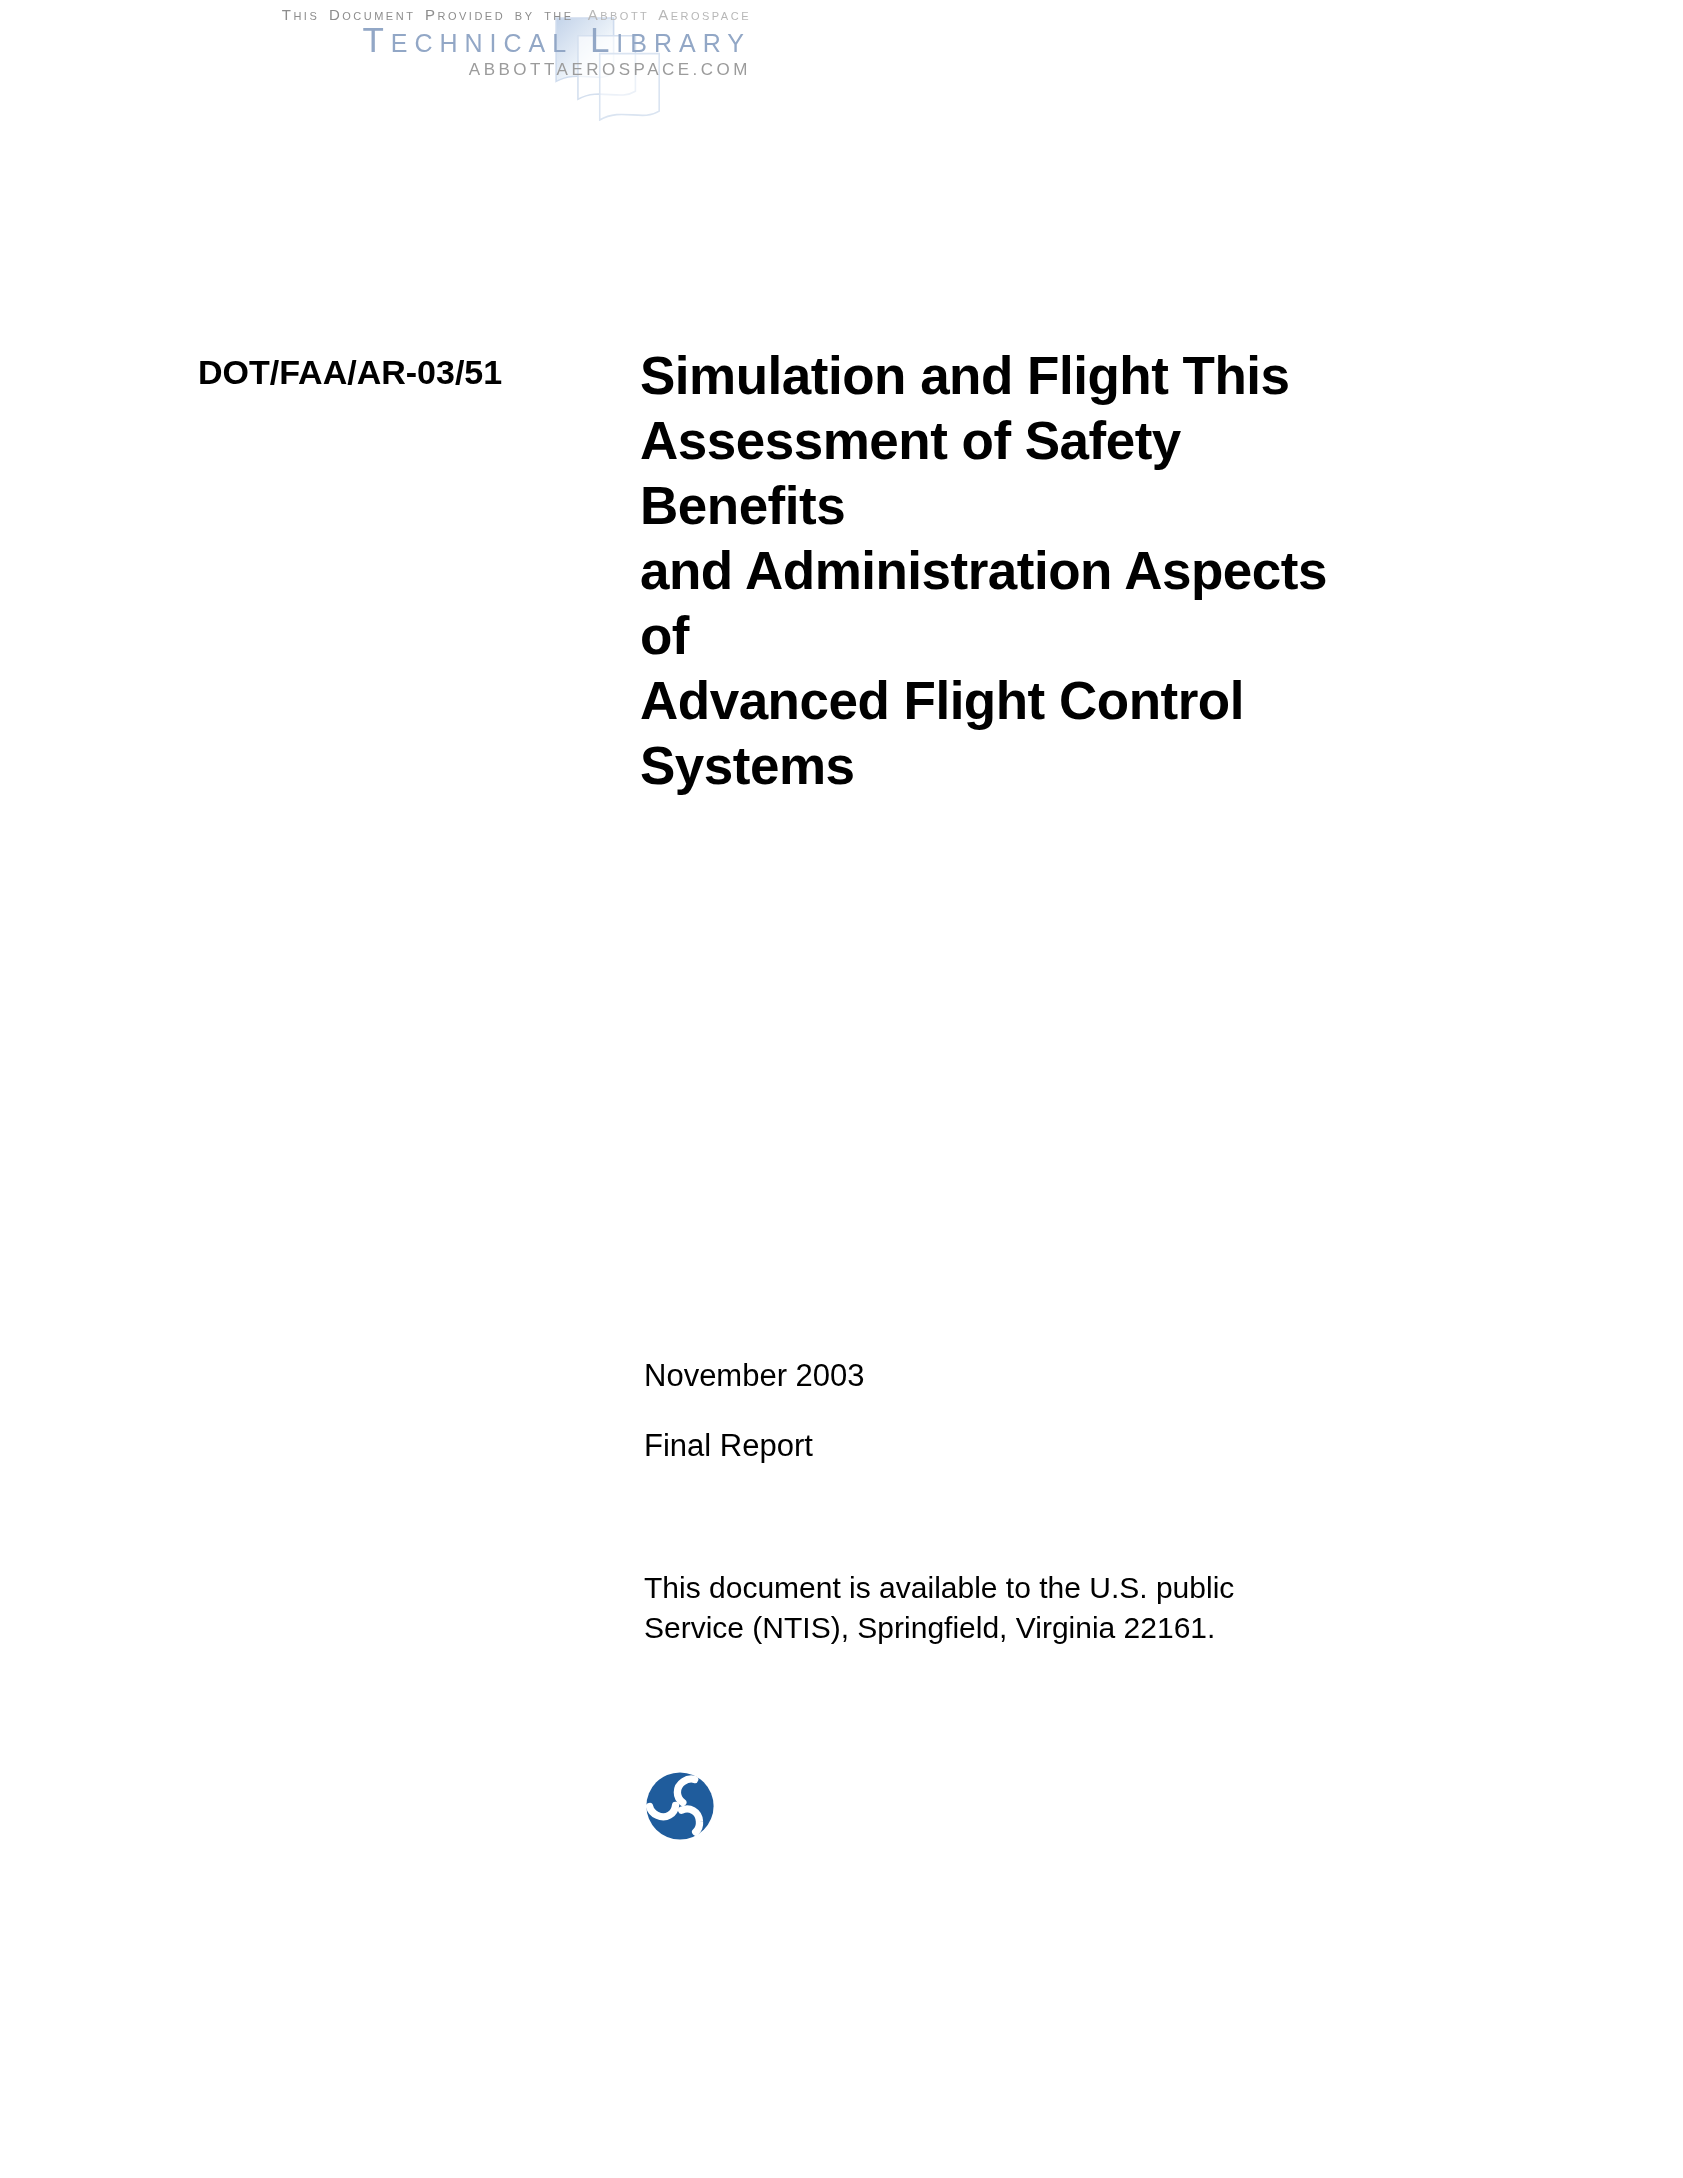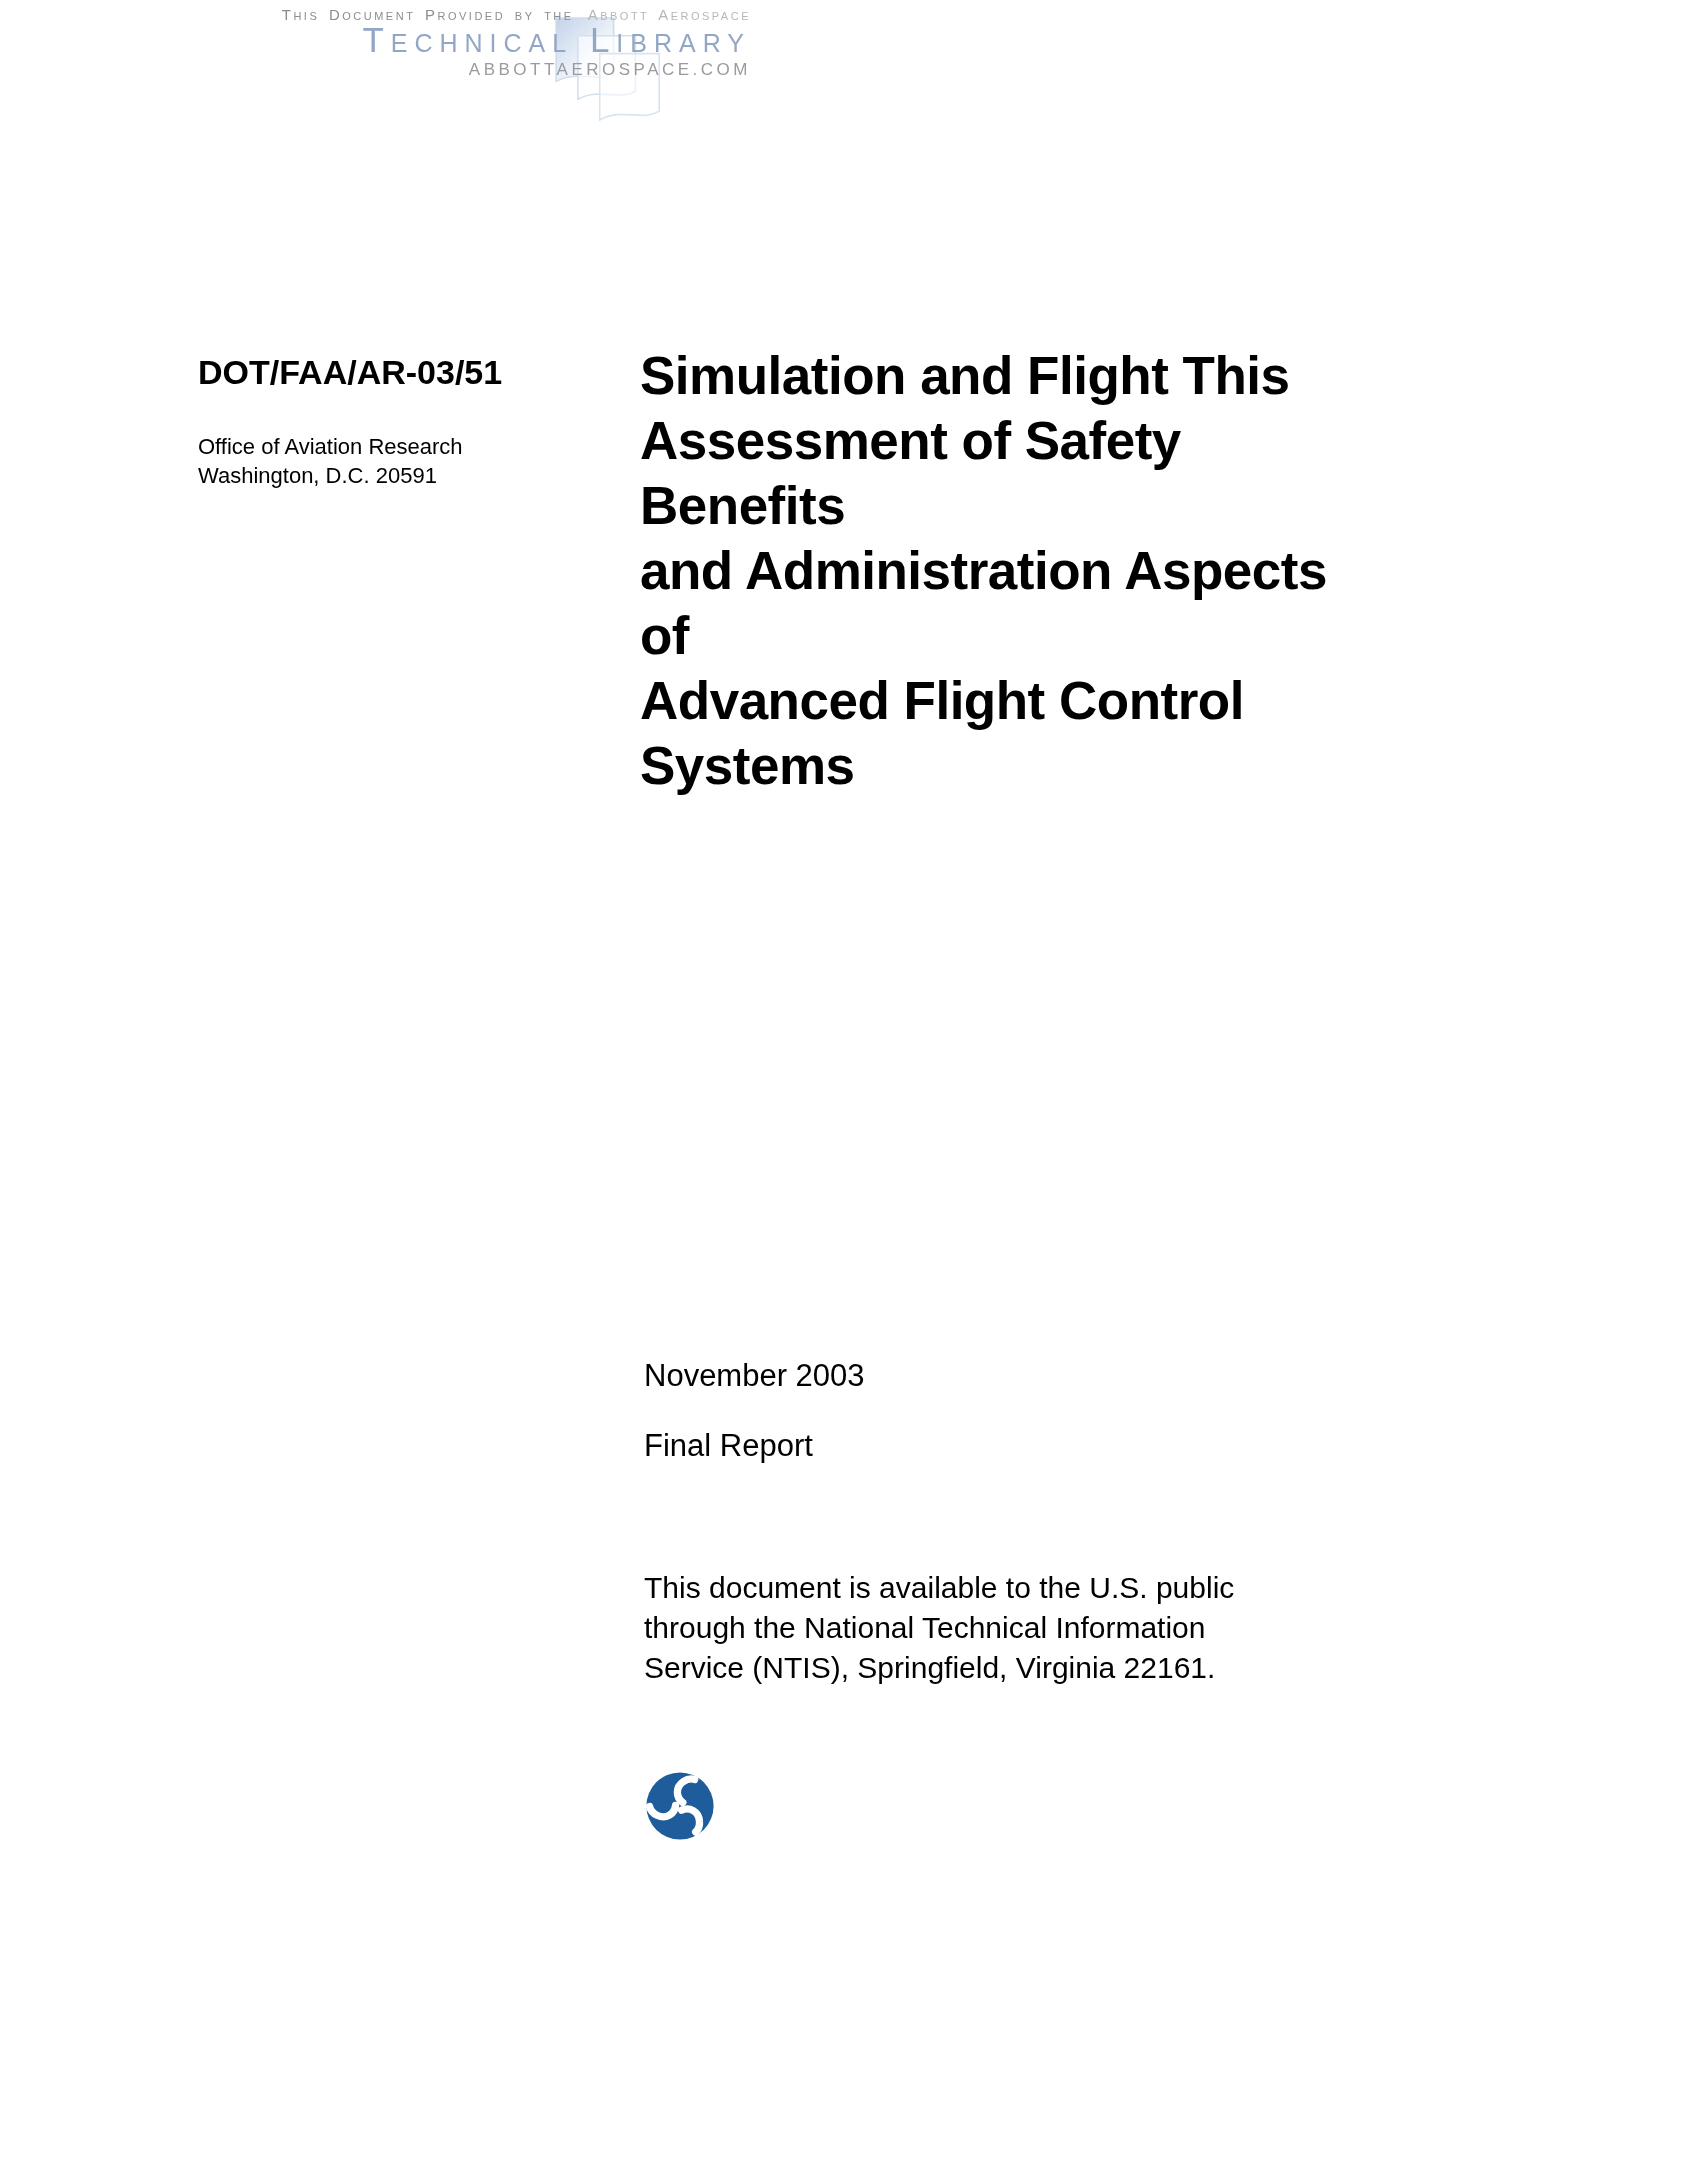--- a/index.html
+++ b/index.html
@@ -141,38 +141,33 @@
   <div class="wm-text">
     <div class="wm-line1">
       <span class="wm-prefix">This Document Provided by the</span><span class="wm-org">Abbott Aerospace</span>
     </div>
     <div class="wm-title">Technical Library</div>
     <div class="wm-site">ABBOTTAEROSPACE.COM</div>
   </div>
 
   <div class="report-number">DOT/FAA/AR-03/51</div>
 
-  <div class="office-block">
-    <div>Office of Aviation Research</div>
-    <div>Washington, D.C. 20591</div>
-  </div>
 
   <div class="title-block">
     <div>Simulation and Flight This</div>
     <div>Assessment of Safety Benefits</div>
     <div>and Administration Aspects of</div>
     <div>Advanced Flight Control Systems</div>
   </div>
 
   <div class="date-line">November 2003</div>
   <div class="type-line">Final Report</div>
 
   <div class="availability">
     <div>This document is available to the U.S. public</div>
-    <div>through the National Technical Information</div>
     <div>Service (NTIS), Springfield, Virginia 22161.</div>
   </div>
 
   <svg class="dot-logo" viewBox="0 0 100 100" aria-hidden="true">
     <circle cx="50" cy="50" r="48" fill="#1f5c9c"></circle>
     <g stroke="#ffffff" stroke-width="10.5" fill="none" stroke-linecap="round">
       <path d="M54 45 C 44 38 43 23 55 15 C 60 11.5 66 10.5 71 12"></path>
       <path d="M54 45 C 44 38 43 23 55 15 C 60 11.5 66 10.5 71 12" transform="rotate(120 50 50)"></path>
       <path d="M54 45 C 44 38 43 23 55 15 C 60 11.5 66 10.5 71 12" transform="rotate(240 50 50)"></path>
     </g>

